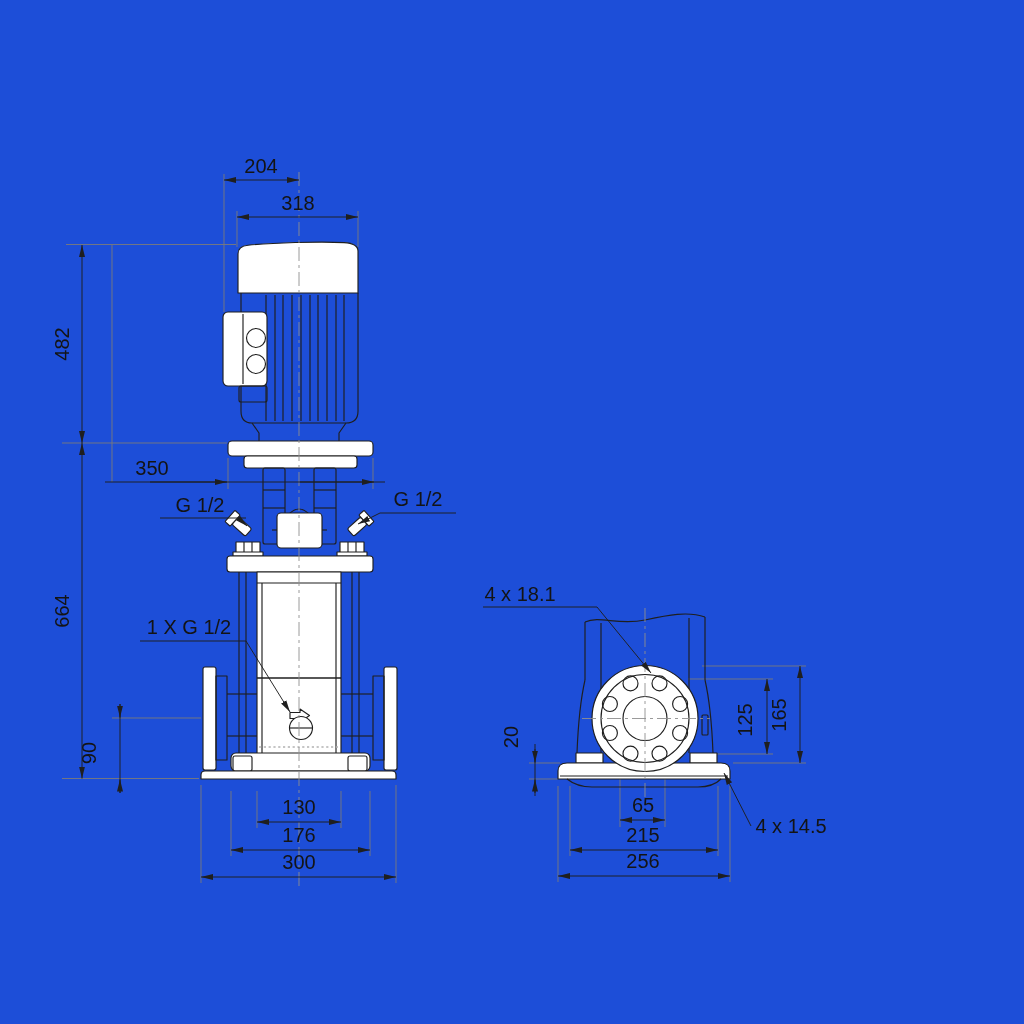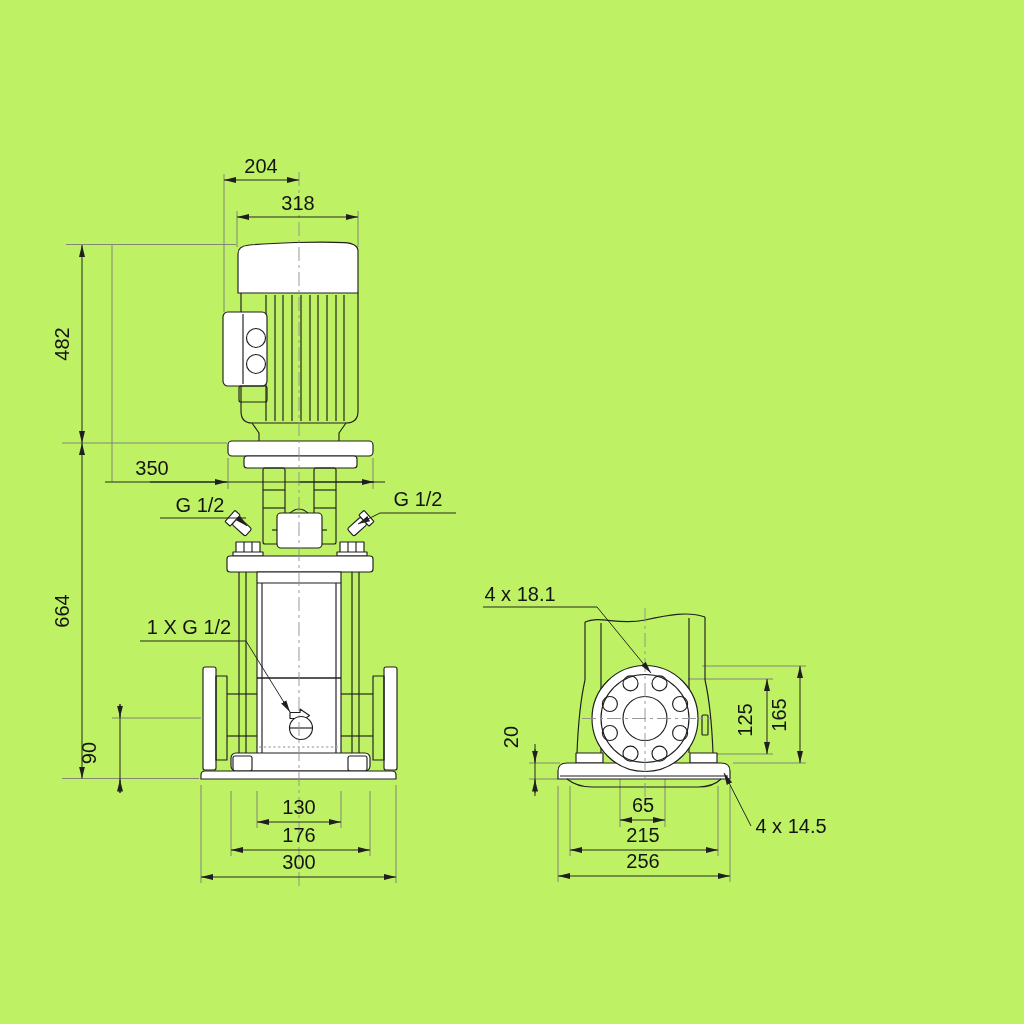--- a/index.html
+++ b/index.html
@@ -1,16 +1,16 @@
 <!DOCTYPE html>
 <html><head>
 <meta charset="utf-8">
 <style>
   html,body{margin:0;padding:0;background:#ffffff;}
-  .stage{width:1024px;height:1024px;position:relative;background:#bef264;}
+  .stage{width:1024px;height:1024px;position:relative;background:#1d4ed8;}
   svg{display:block;}
   .obj{fill:none;stroke:#1f1f1f;stroke-width:1.15;stroke-linejoin:round;}
   .objf{fill:#ffffff;stroke:#1f1f1f;stroke-width:1.15;stroke-linejoin:round;}
   .thick{stroke-width:1.5;}
   .ext{stroke:#7a7a7a;stroke-width:0.9;fill:none;}
   .dim{stroke:#1f1f1f;stroke-width:0.95;fill:none;}
   .cl{stroke:#8f8f8f;stroke-width:0.9;fill:none;stroke-dasharray:14 4 3 4;}
   .dot{stroke:#b3b3b3;stroke-width:1.5;fill:none;stroke-dasharray:2.2 2.6;}
   text{font-family:"Liberation Sans",sans-serif;font-size:20px;fill:#141414;}
   .mid{text-anchor:middle;}

